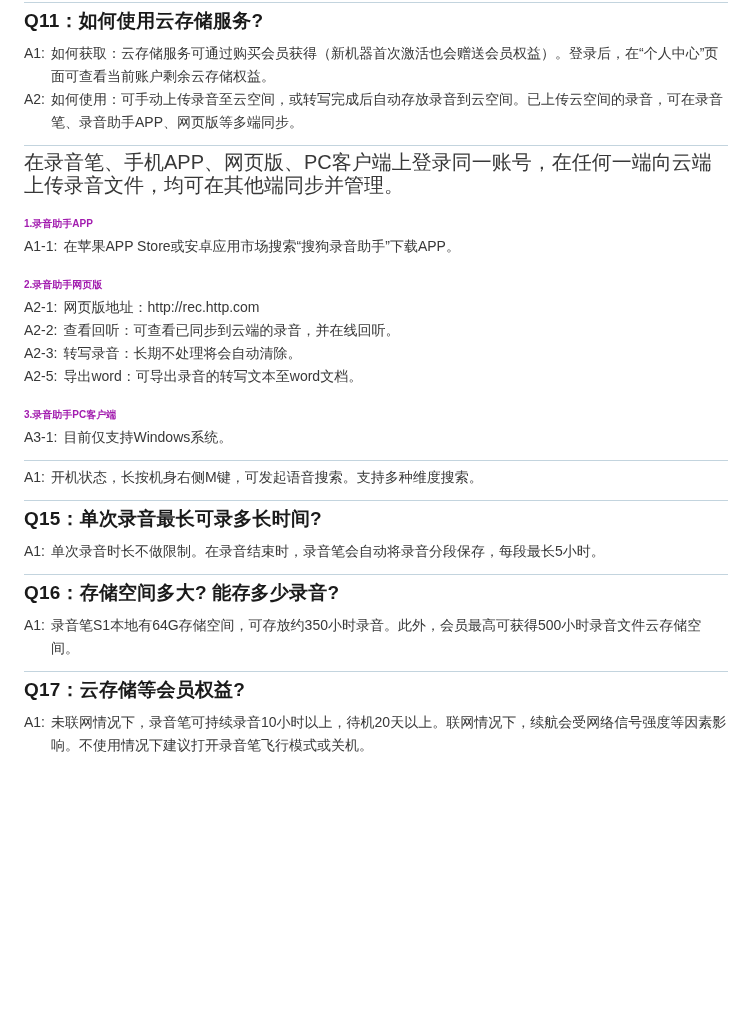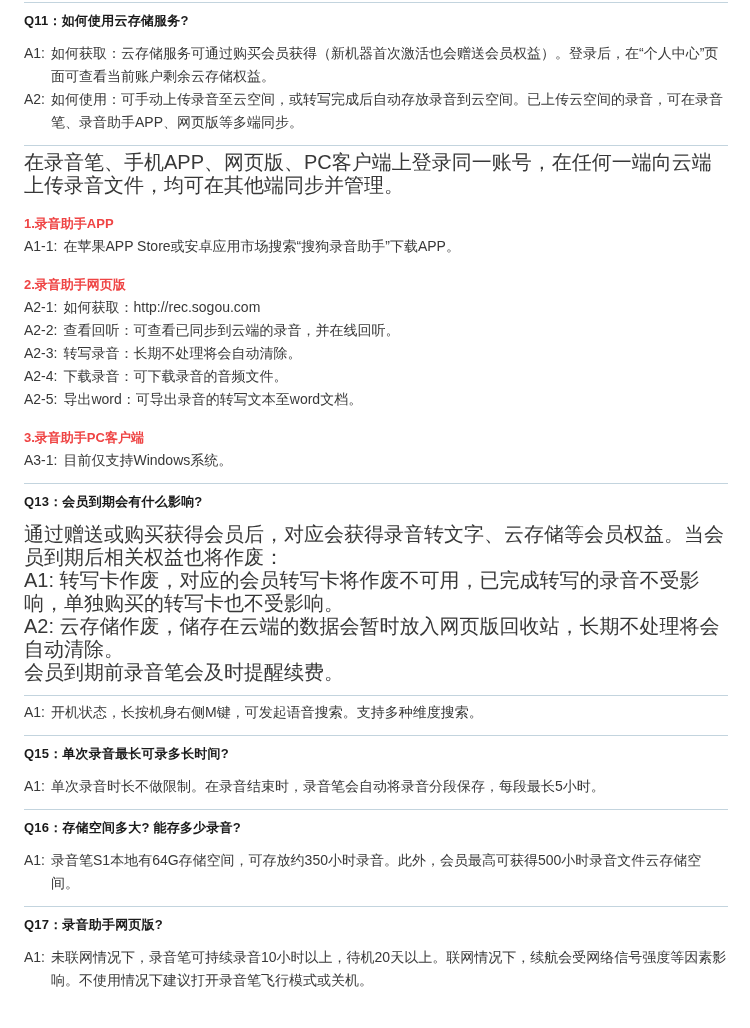--- a/index.html
+++ b/index.html
@@ -11,21 +11,21 @@
     padding: 2px 22px 40px 24px;
     font-family: "Liberation Sans", sans-serif;
     -webkit-font-smoothing: antialiased;
   }
   .faq-section {
     border-top: 1px solid #c3d4de;
     padding: 5px 0 11px;
   }
   .q {
     margin: 0 0 9px;
-    font-size: 13px;
+    font-size: 19px;
     line-height: 25px;
     font-weight: 700;
     color: #1a1a1a;
     letter-spacing: 0.2px;
   }
   .qa {
     display: flex;
     font-size: 14px;
     line-height: 23px;
     color: #383838;
@@ -37,24 +37,24 @@
   }
   .qa-text { flex: 1 1 auto; }
   .para {
     margin: 0;
     font-size: 20px;
     line-height: 23px;
     color: #383838;
   }
   .sub {
     margin: 15px 0 0;
-    font-size: 13px;
+    font-size: 10px;
     line-height: 23px;
     font-weight: 700;
-    color: #ef4444;
+    color: #a21caf;
   }
 </style>
 </head>
 <body>
 
 <div class="page">
   <div>
       <section class="faq-section">
         <h2 class="q">Q11：如何使用云存储服务?</h2>
         <div class="qa">
@@ -69,50 +69,39 @@
       <section class="faq-section">
         <p class="para">在录音笔、手机APP、网页版、PC客户端上登录同一账号，在任何一端向云端上传录音文件，均可在其他端同步并管理。</p>
         <p class="sub">1.录音助手APP</p>
         <div class="qa">
           <span class="qa-label">A1-1:</span>
           <div class="qa-text">在苹果APP Store或安卓应用市场搜索“搜狗录音助手”下载APP。</div>
         </div>
         <p class="sub">2.录音助手网页版</p>
         <div class="qa">
           <span class="qa-label">A2-1:</span>
-          <div class="qa-text">如何获取：http://rec.sogou.com</div>
+          <div class="qa-text">网页版地址：http://rec.http.com</div>
         </div>
         <div class="qa">
           <span class="qa-label">A2-2:</span>
           <div class="qa-text">查看回听：可查看已同步到云端的录音，并在线回听。</div>
         </div>
         <div class="qa">
           <span class="qa-label">A2-3:</span>
           <div class="qa-text">转写录音：长期不处理将会自动清除。</div>
         </div>
         <div class="qa">
-          <span class="qa-label">A2-4:</span>
-          <div class="qa-text">下载录音：可下载录音的音频文件。</div>
-        </div>
-        <div class="qa">
           <span class="qa-label">A2-5:</span>
           <div class="qa-text">导出word：可导出录音的转写文本至word文档。</div>
         </div>
         <p class="sub">3.录音助手PC客户端</p>
         <div class="qa">
           <span class="qa-label">A3-1:</span>
           <div class="qa-text">目前仅支持Windows系统。</div>
         </div>
-      </section>
-      <section class="faq-section">
-        <h2 class="q">Q13：会员到期会有什么影响?</h2>
-        <p class="para">通过赠送或购买获得会员后，对应会获得录音转文字、云存储等会员权益。当会员到期后相关权益也将作废：</p>
-        <p class="para">A1: 转写卡作废，对应的会员转写卡将作废不可用，已完成转写的录音不受影响，单独购买的转写卡也不受影响。</p>
-        <p class="para">A2: 云存储作废，储存在云端的数据会暂时放入网页版回收站，长期不处理将会自动清除。</p>
-        <p class="para">会员到期前录音笔会及时提醒续费。</p>
       </section>
       <section class="faq-section">
         <div class="qa">
           <span class="qa-label">A1:</span>
           <div class="qa-text">开机状态，长按机身右侧M键，可发起语音搜索。支持多种维度搜索。</div>
         </div>
       </section>
       <section class="faq-section">
         <h2 class="q">Q15：单次录音最长可录多长时间?</h2>
         <div class="qa">
@@ -121,20 +110,20 @@
         </div>
       </section>
       <section class="faq-section">
         <h2 class="q">Q16：存储空间多大? 能存多少录音?</h2>
         <div class="qa">
           <span class="qa-label">A1:</span>
           <div class="qa-text">录音笔S1本地有64G存储空间，可存放约350小时录音。此外，会员最高可获得500小时录音文件云存储空间。</div>
         </div>
       </section>
       <section class="faq-section">
-        <h2 class="q">Q17：录音助手网页版?</h2>
+        <h2 class="q">Q17：云存储等会员权益?</h2>
         <div class="qa">
           <span class="qa-label">A1:</span>
           <div class="qa-text">未联网情况下，录音笔可持续录音10小时以上，待机20天以上。联网情况下，续航会受网络信号强度等因素影响。不使用情况下建议打开录音笔飞行模式或关机。</div>
         </div>
       </section>
     </div>
 </div>
 
 </body></html>

